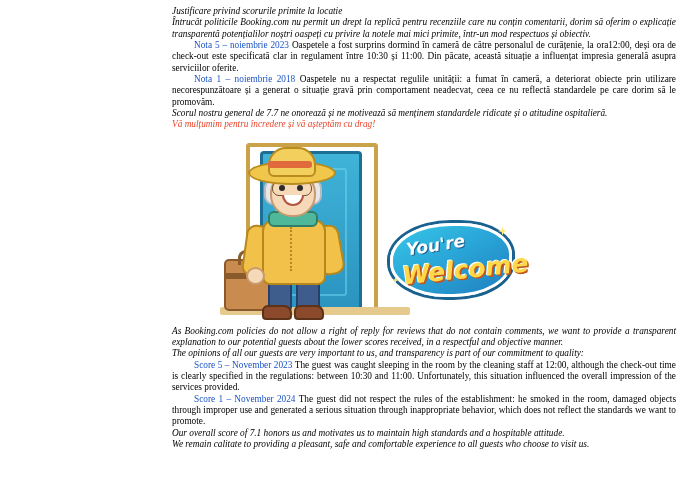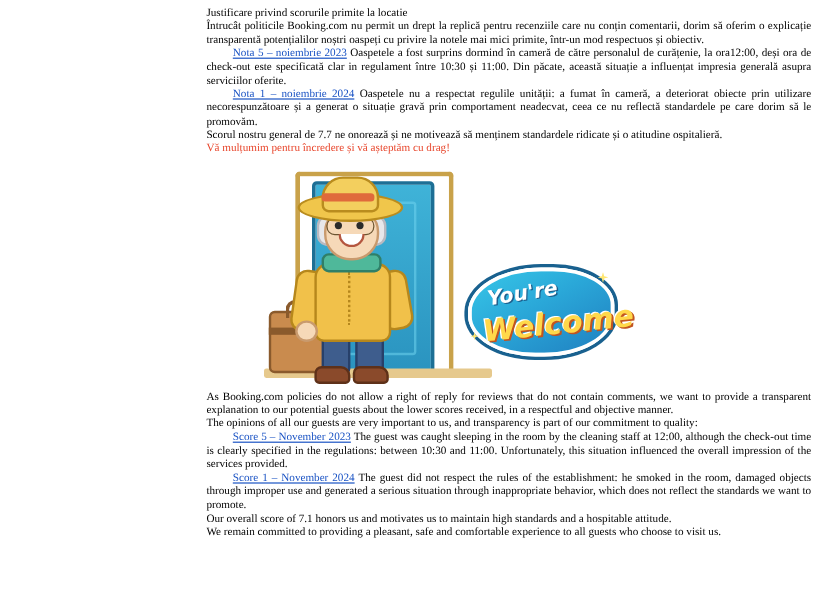--- a/index.html
+++ b/index.html
@@ -21,20 +21,21 @@
     box-sizing: border-box;
     padding: 6px 24px 4px 172px;
   }
   .block {
     font-size: 9.3px;
     line-height: 1.22;
     text-align: justify;
   }
   .block p {
     margin: 0;
+    font-style: italic;
   }
   .heading {
     margin: 0;
     font-size: 9.3px;
     line-height: 1.22;
     text-align: left;
   }
   .para {
     margin: 0;
     font-size: 9.3px;
@@ -47,21 +48,20 @@
     list-style: none;
   }
   .list li {
     font-size: 9.3px;
     line-height: 1.22;
     text-align: justify;
     text-indent: 22px;
   }
   .score-label {
     color: #1a53c4;
-    text-decoration: underline;
   }
   .closing {
     color: #e8462c;
     font-size: 9.3px;
     line-height: 1.22;
     margin: 0;
   }
   .illustration {
     position: relative;
     height: 185px;
@@ -257,21 +257,21 @@
   <div class="block">
     <p class="heading">Justificare privind scorurile primite la locatie</p>
     <p class="para">Întrucât politicile Booking.com nu permit un drept la replică pentru recenziile care nu conțin comentarii, dorim să oferim o explicație transparentă potențialilor noștri oaspeți cu privire la notele mai mici primite, într-un mod respectuos și obiectiv.</p>
 
     <ul class="list">
       <li>
         <span class="score-label">Nota 5 – noiembrie 2023</span>
         <span>Oaspetele a fost surprins dormind în cameră de către personalul de curățenie, la ora12:00, deși ora de check-out este specificată clar in regulament între 10:30 și 11:00. Din păcate, această situație a influențat impresia generală asupra serviciilor oferite.</span>
       </li>
       <li>
-        <span class="score-label">Nota 1 – noiembrie 2024</span>
+        <span class="score-label">Nota 1 – noiembrie 2018</span>
         <span>Oaspetele nu a respectat regulile unității: a fumat în cameră, a deteriorat obiecte prin utilizare necorespunzătoare și a generat o situație gravă prin comportament neadecvat, ceea ce nu reflectă standardele pe care dorim să le promovăm.</span>
       </li>
     </ul>
 
     <p class="para">Scorul nostru general de 7.7 ne onorează și ne motivează să menținem standardele ridicate și o atitudine ospitalieră.</p>
     <p class="closing">Vă mulțumim pentru încredere și vă așteptăm cu drag!</p>
   </div>
 
   <div class="illustration">
     <div class="illo-inner">
@@ -331,16 +331,16 @@
         <span class="score-label">Score 5 – November 2023</span>
         <span>The guest was caught sleeping in the room by the cleaning staff at 12:00, although the check-out time is clearly specified in the regulations: between 10:30 and 11:00. Unfortunately, this situation influenced the overall impression of the services provided.</span>
       </li>
       <li>
         <span class="score-label">Score 1 – November 2024</span>
         <span>The guest did not respect the rules of the establishment: he smoked in the room, damaged objects through improper use and generated a serious situation through inappropriate behavior, which does not reflect the standards we want to promote.</span>
       </li>
     </ul>
 
     <p class="para">Our overall score of 7.1 honors us and motivates us to maintain high standards and a hospitable attitude.</p>
-    <p class="para">We remain committed to providing a pleasant, safe and comfortable experience to all guests who choose to visit us.</p>
+    <p class="para">We remain calitate to providing a pleasant, safe and comfortable experience to all guests who choose to visit us.</p>
   </div>
 
 </div>
 
 </body></html>

